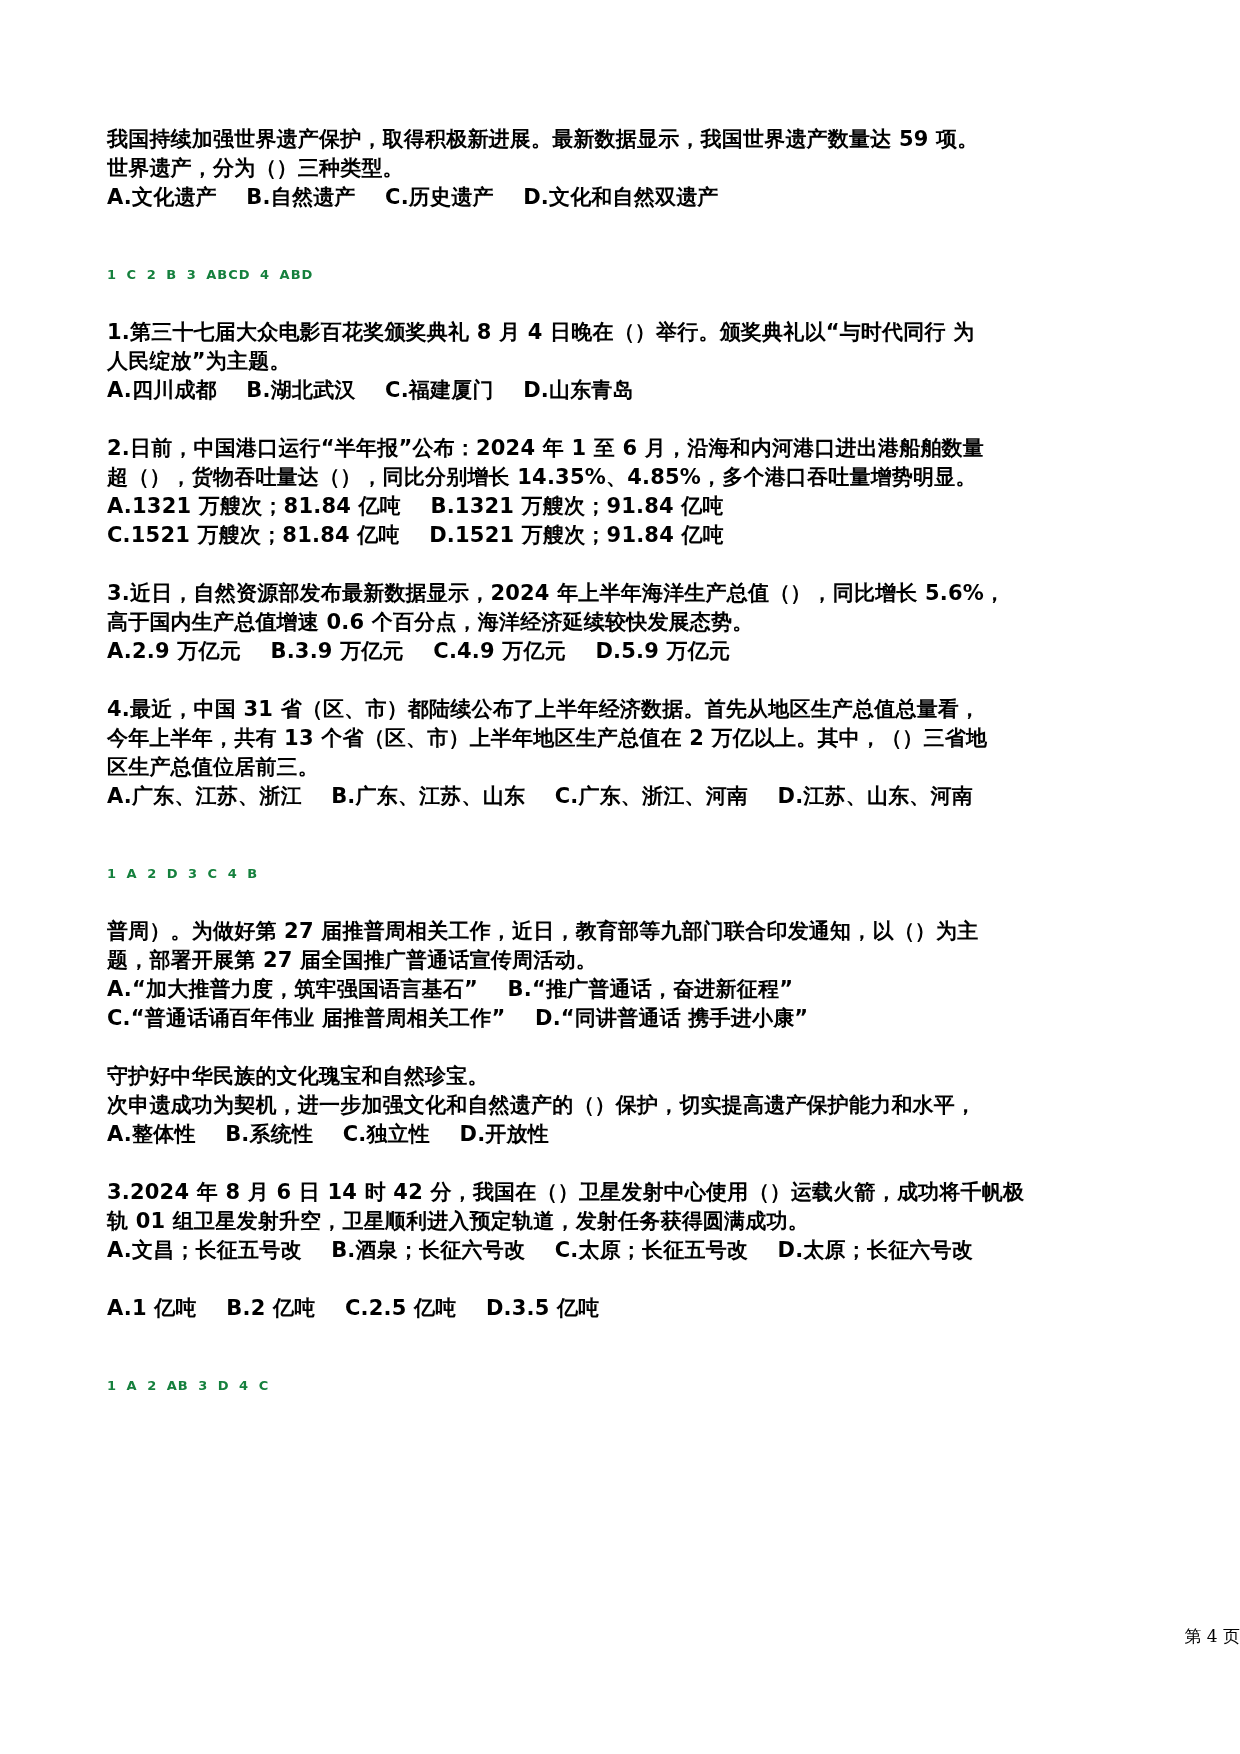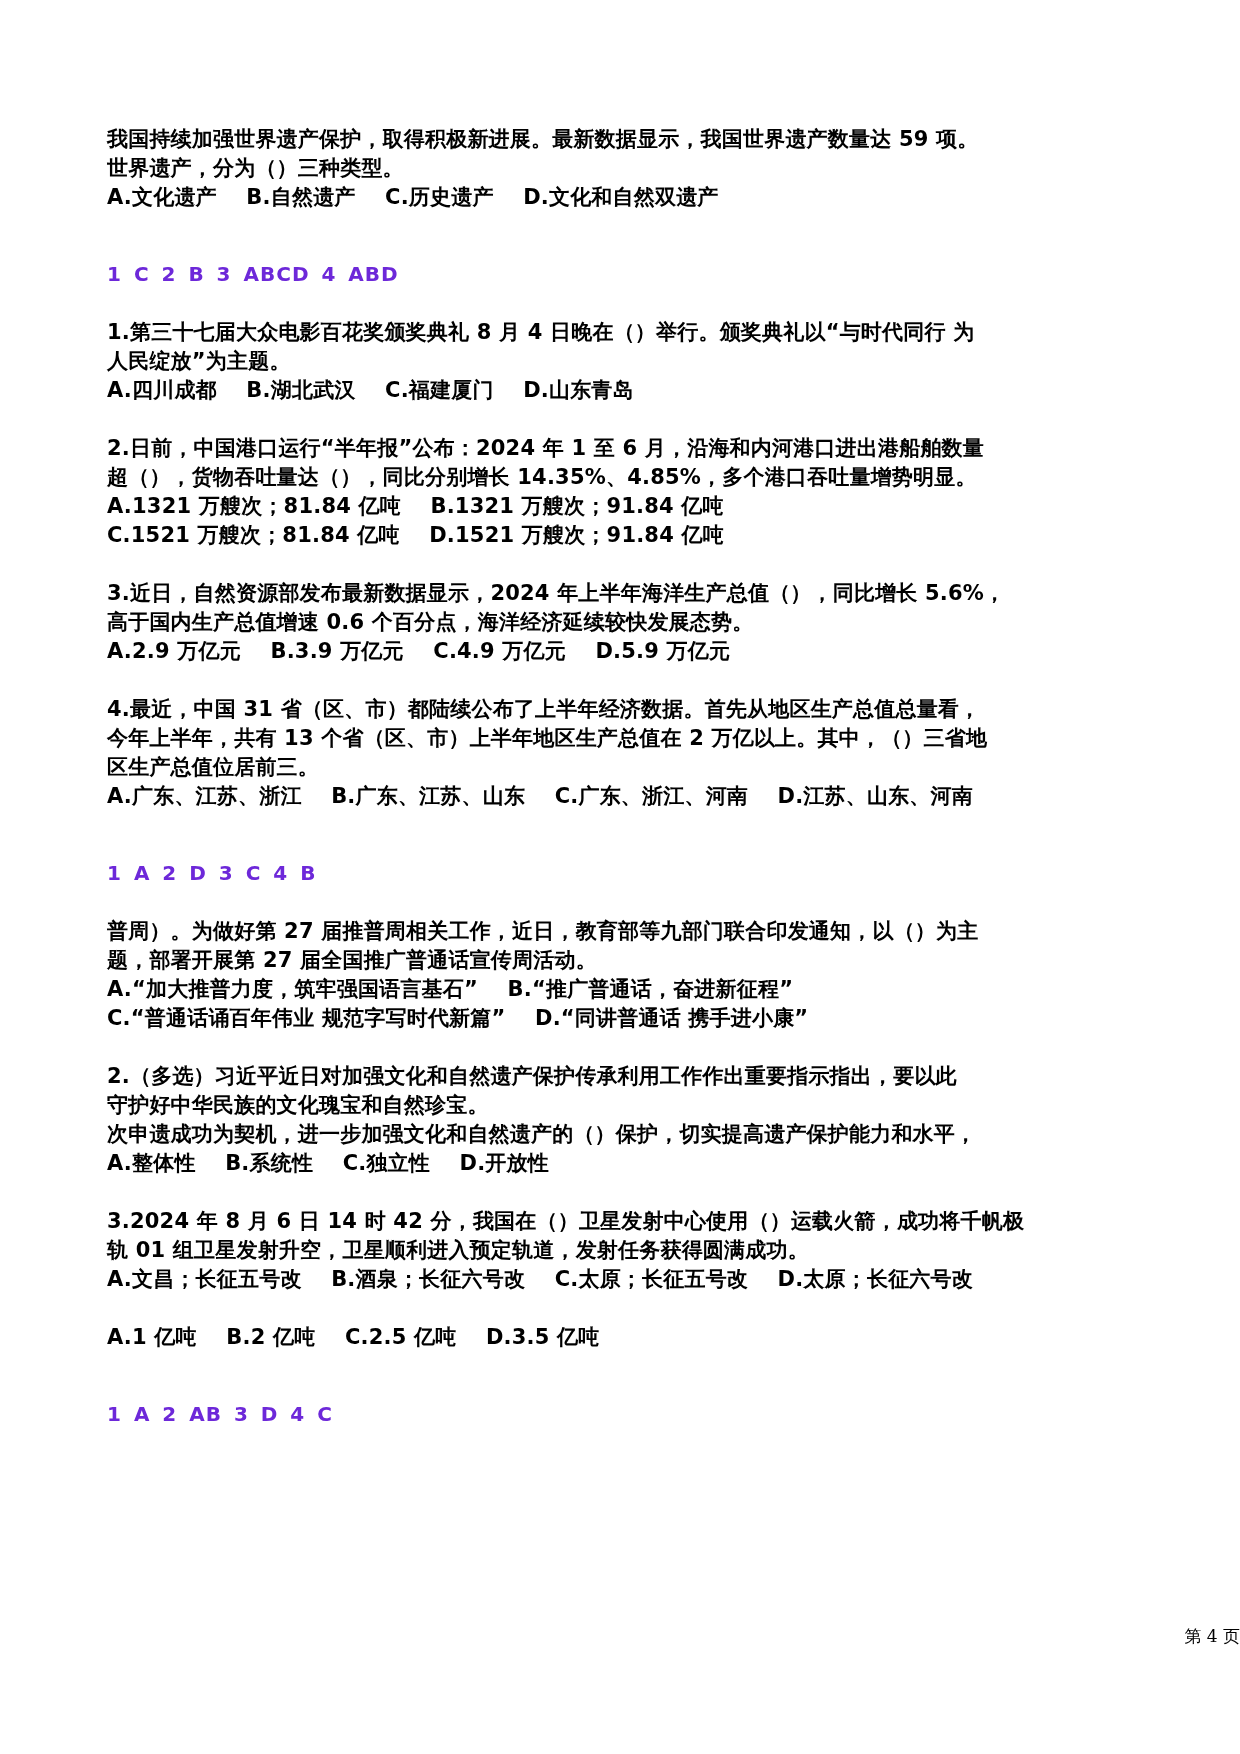--- a/index.html
+++ b/index.html
@@ -26,22 +26,22 @@
       line-height: 29px;
       height: 29px;
       white-space: nowrap;
       font-weight: bold;
       letter-spacing: 0.2px;
     }
     .block {
       margin-bottom: 29px;
     }
     .answer-line {
-      color: #6d28d9;
-      font-size: 20px;
+      color: #15803d;
+      font-size: 13px;
       font-weight: bold;
       line-height: 29px;
       height: 29px;
       white-space: nowrap;
       word-spacing: 4px;
       letter-spacing: 1px;
       margin-bottom: 29px;
       margin-top: 48px;
     }
     .opts span {
@@ -130,27 +130,26 @@
   <div class="answer-line">1 A 2 D 3 C 4 B</div>
 
   <div class="block">
     <div class="line">普周）。为做好第 27 届推普周相关工作，近日，教育部等九部门联合印发通知，以（）为主</div>
     <div class="line">题，部署开展第 27 届全国推广普通话宣传周活动。</div>
     <div class="line opts">
       <span>A.“加大推普力度，筑牢强国语言基石”</span>
       <span>B.“推广普通话，奋进新征程”</span>
     </div>
     <div class="line opts">
-      <span>C.“普通话诵百年伟业  规范字写时代新篇”</span>
+      <span>C.“普通话诵百年伟业  届推普周相关工作”</span>
       <span>D.“同讲普通话  携手进小康”</span>
     </div>
   </div>
 
   <div class="block">
-    <div class="line">2.（多选）习近平近日对加强文化和自然遗产保护传承利用工作作出重要指示指出，要以此</div>
     <div class="line">守护好中华民族的文化瑰宝和自然珍宝。</div>
     <div class="line">次申遗成功为契机，进一步加强文化和自然遗产的（）保护，切实提高遗产保护能力和水平，</div>
     <div class="line opts">
       <span>A.整体性</span>
       <span>B.系统性</span>
       <span>C.独立性</span>
       <span>D.开放性</span>
     </div>
   </div>
 

